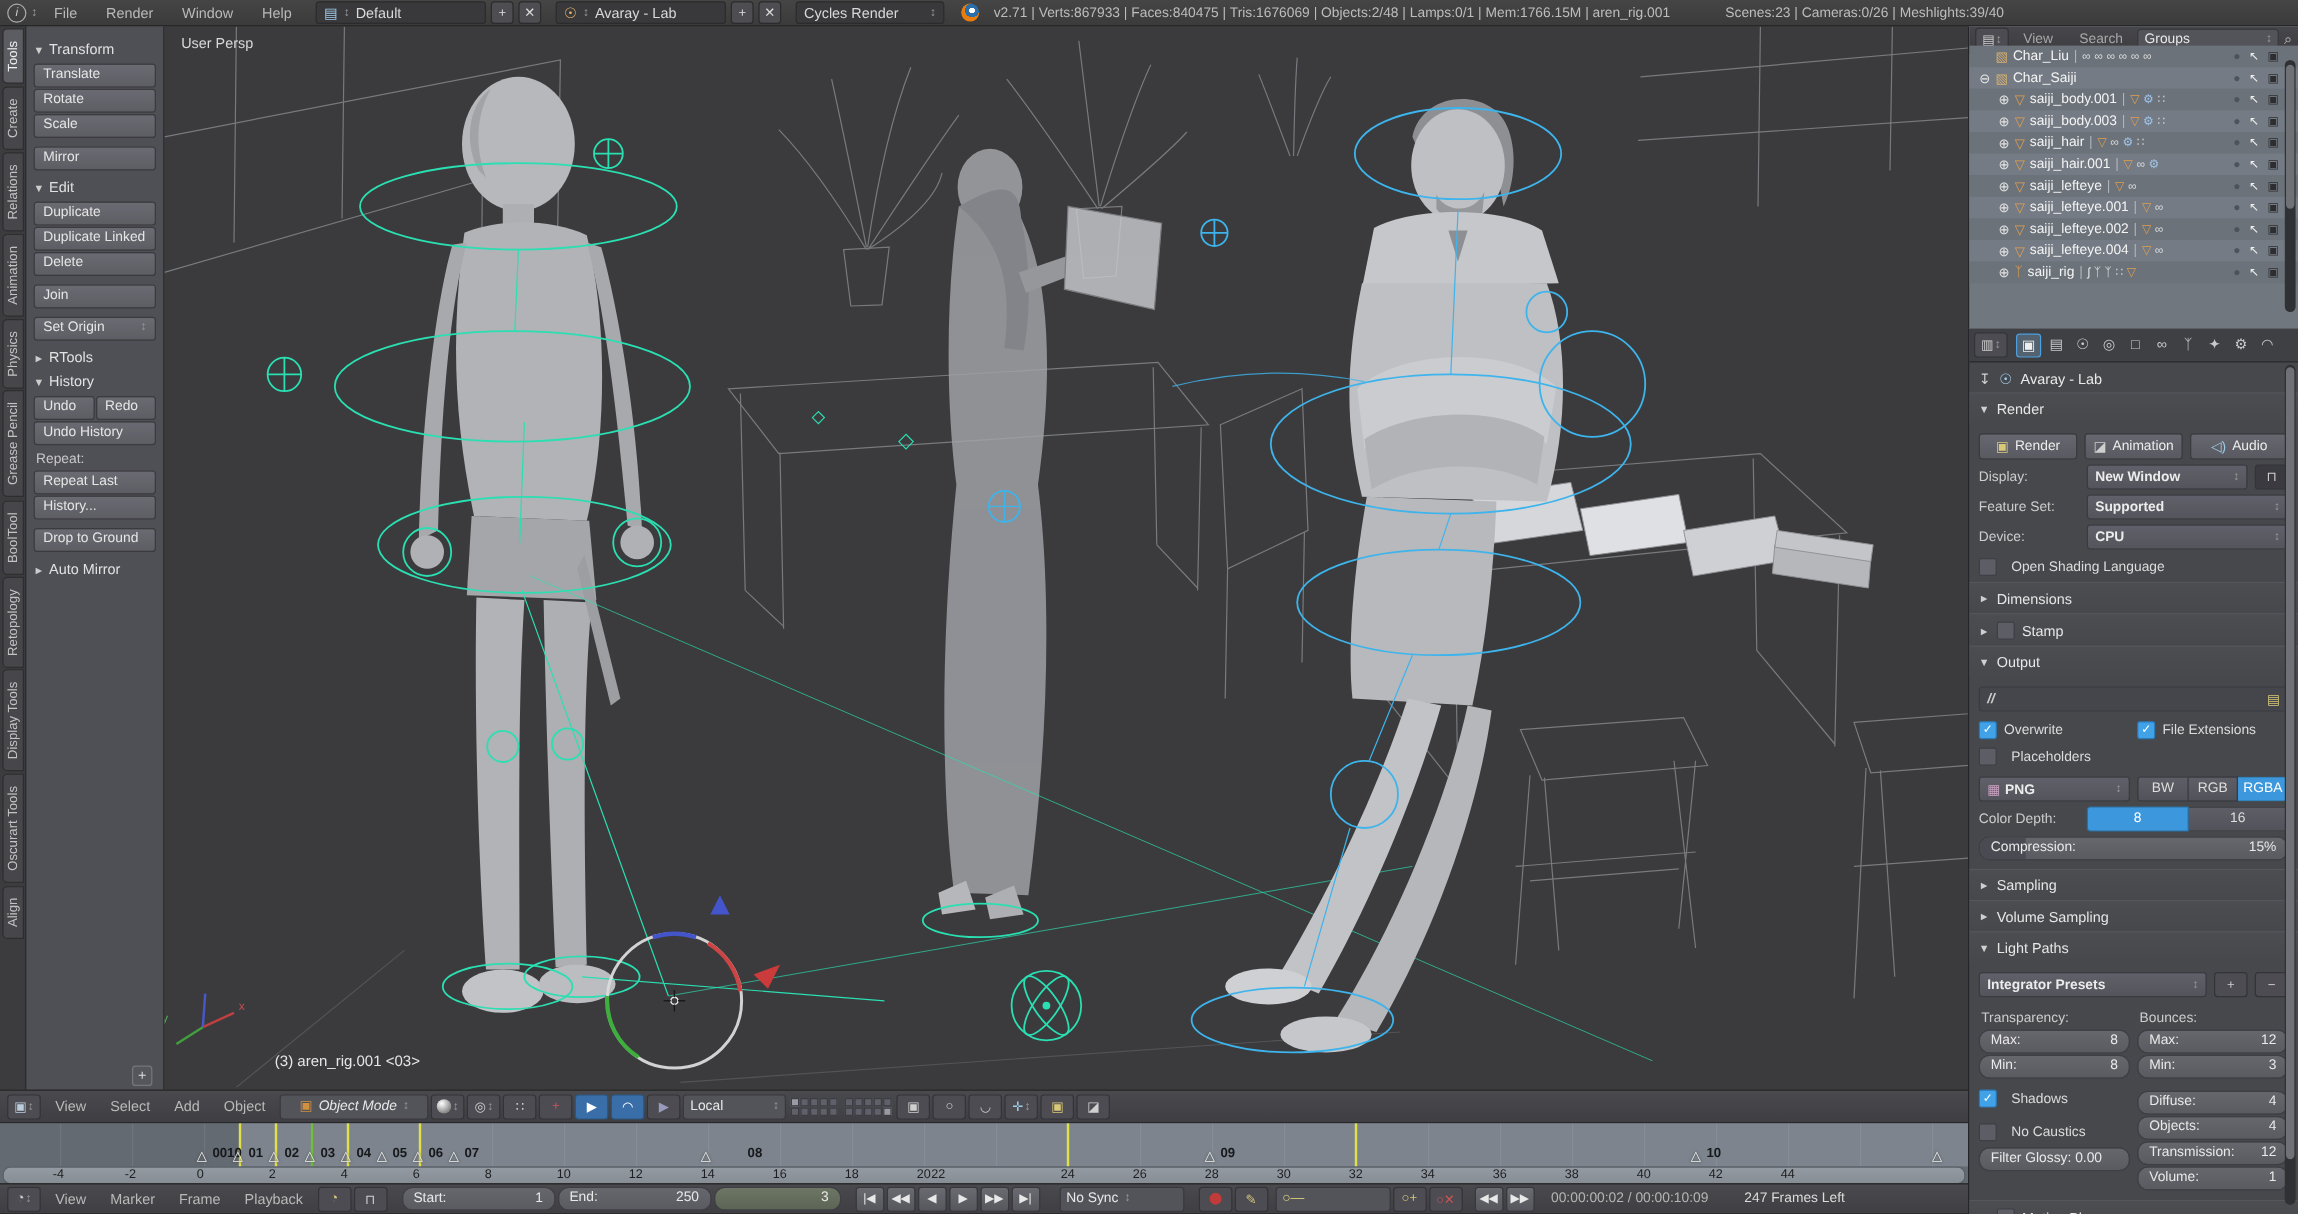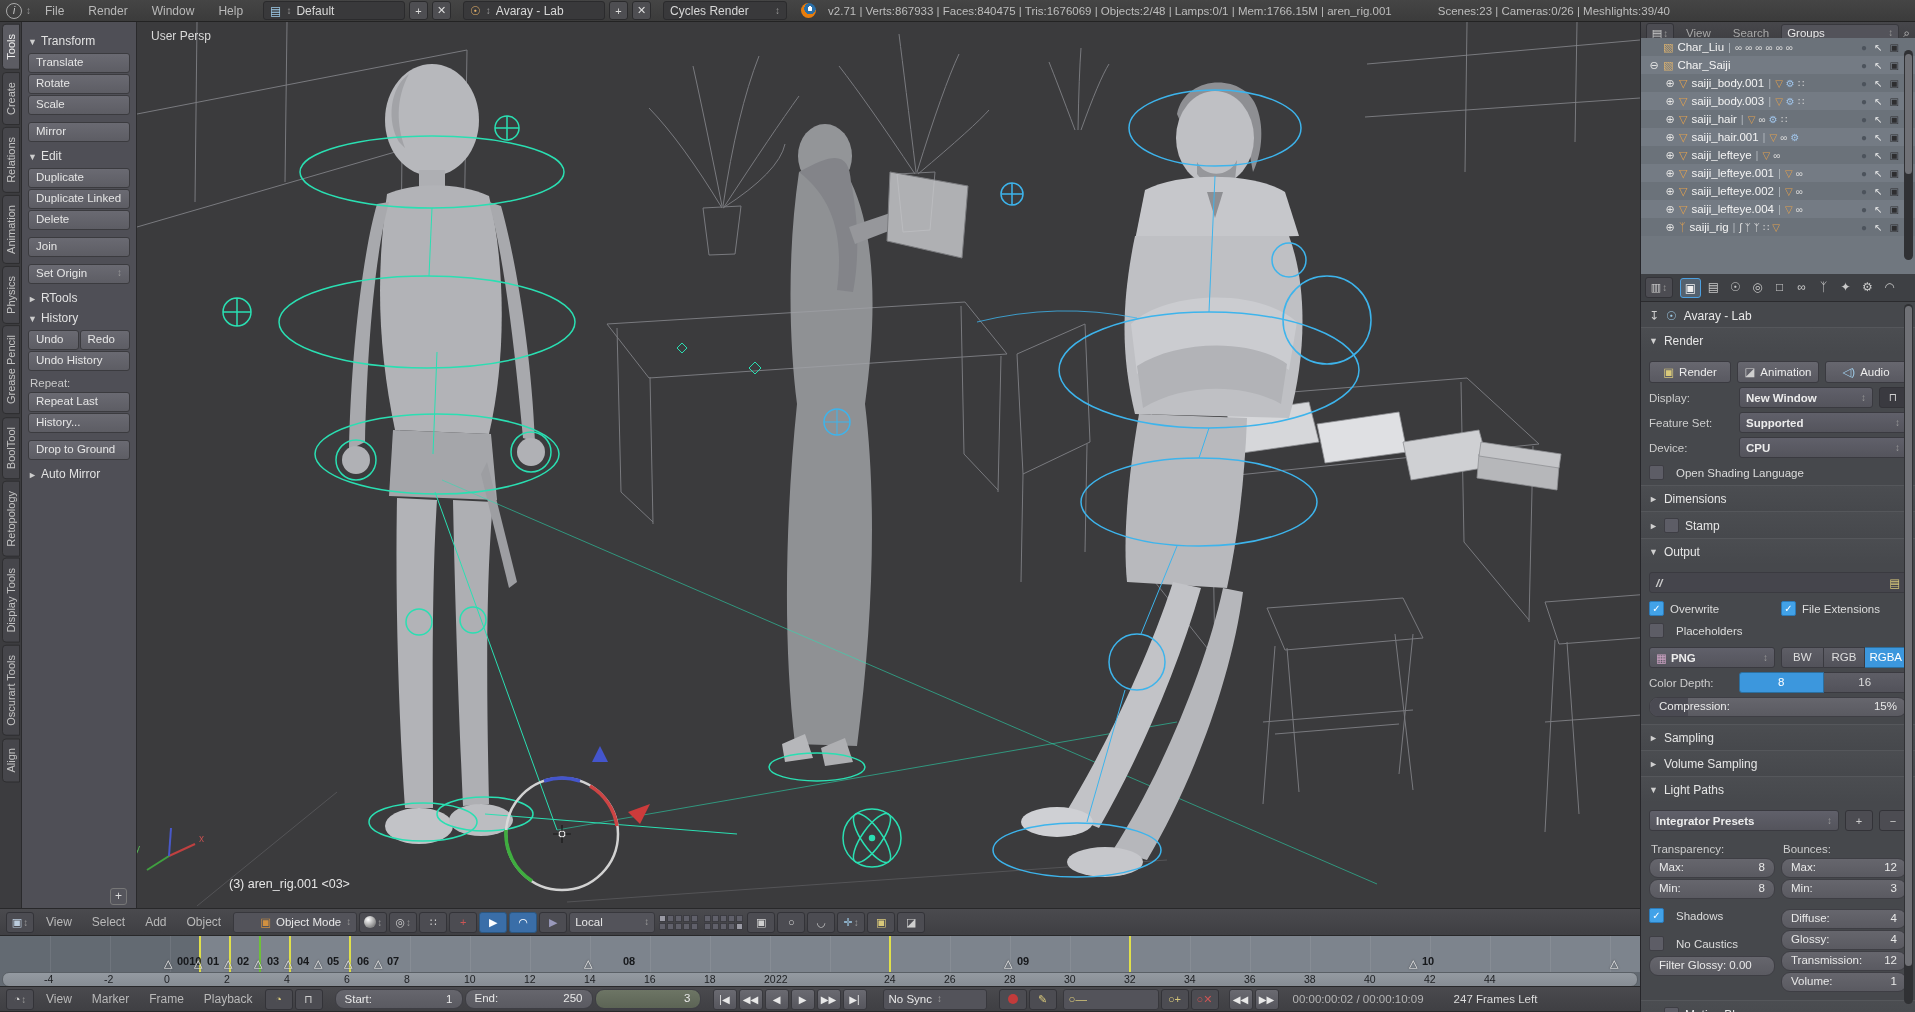--- a/index.html
+++ b/index.html
@@ -347,21 +347,21 @@
   <span class="mini">
       <span style="color:#bcd;">▣</span>
       <span class="updn">↕</span>
     </span>
   <span id="vp-menus" style="display:flex;">
       <span class="menu">View</span>
       <span class="menu">Select</span>
       <span class="menu">Add</span>
       <span class="menu">Object</span>
     </span>
-  <span class="dd" style="width:112px;justify-content:flex-end;">
+  <span class="dd" style="width:112px;justify-content:center;font-style:italic;">
     <span><span style="color:#d09040;margin-right:5px;">▣</span><span>Object Mode</span></span>
       <span class="updn">↕</span>
   </span>
   <span class="mini">
     <span style="width:12px;height:12px;border-radius:50%;background:radial-gradient(circle at 35% 30%,#fff,#888 70%);display:inline-block;"></span>
       <span class="updn">↕</span>
   </span>
   <span class="mini">◎<span class="updn">↕</span></span>
   <span class="mini">∷</span>
   <span class="mini">
@@ -888,21 +888,21 @@
         </span>
       <span class="numf">
           <span>Min:</span>
           <span>3</span>
         </span>
       <span class="numf" style="margin-top:9px;">
           <span>Diffuse:</span>
           <span>4</span>
         </span>
       <span class="numf">
-          <span>Glossy:</span>
+          <span>Objects:</span>
           <span>4</span>
         </span>
       <span class="numf">
           <span>Transmission:</span>
           <span>12</span>
         </span>
       <span class="numf">
           <span>Volume:</span>
           <span>1</span>
         </span>

